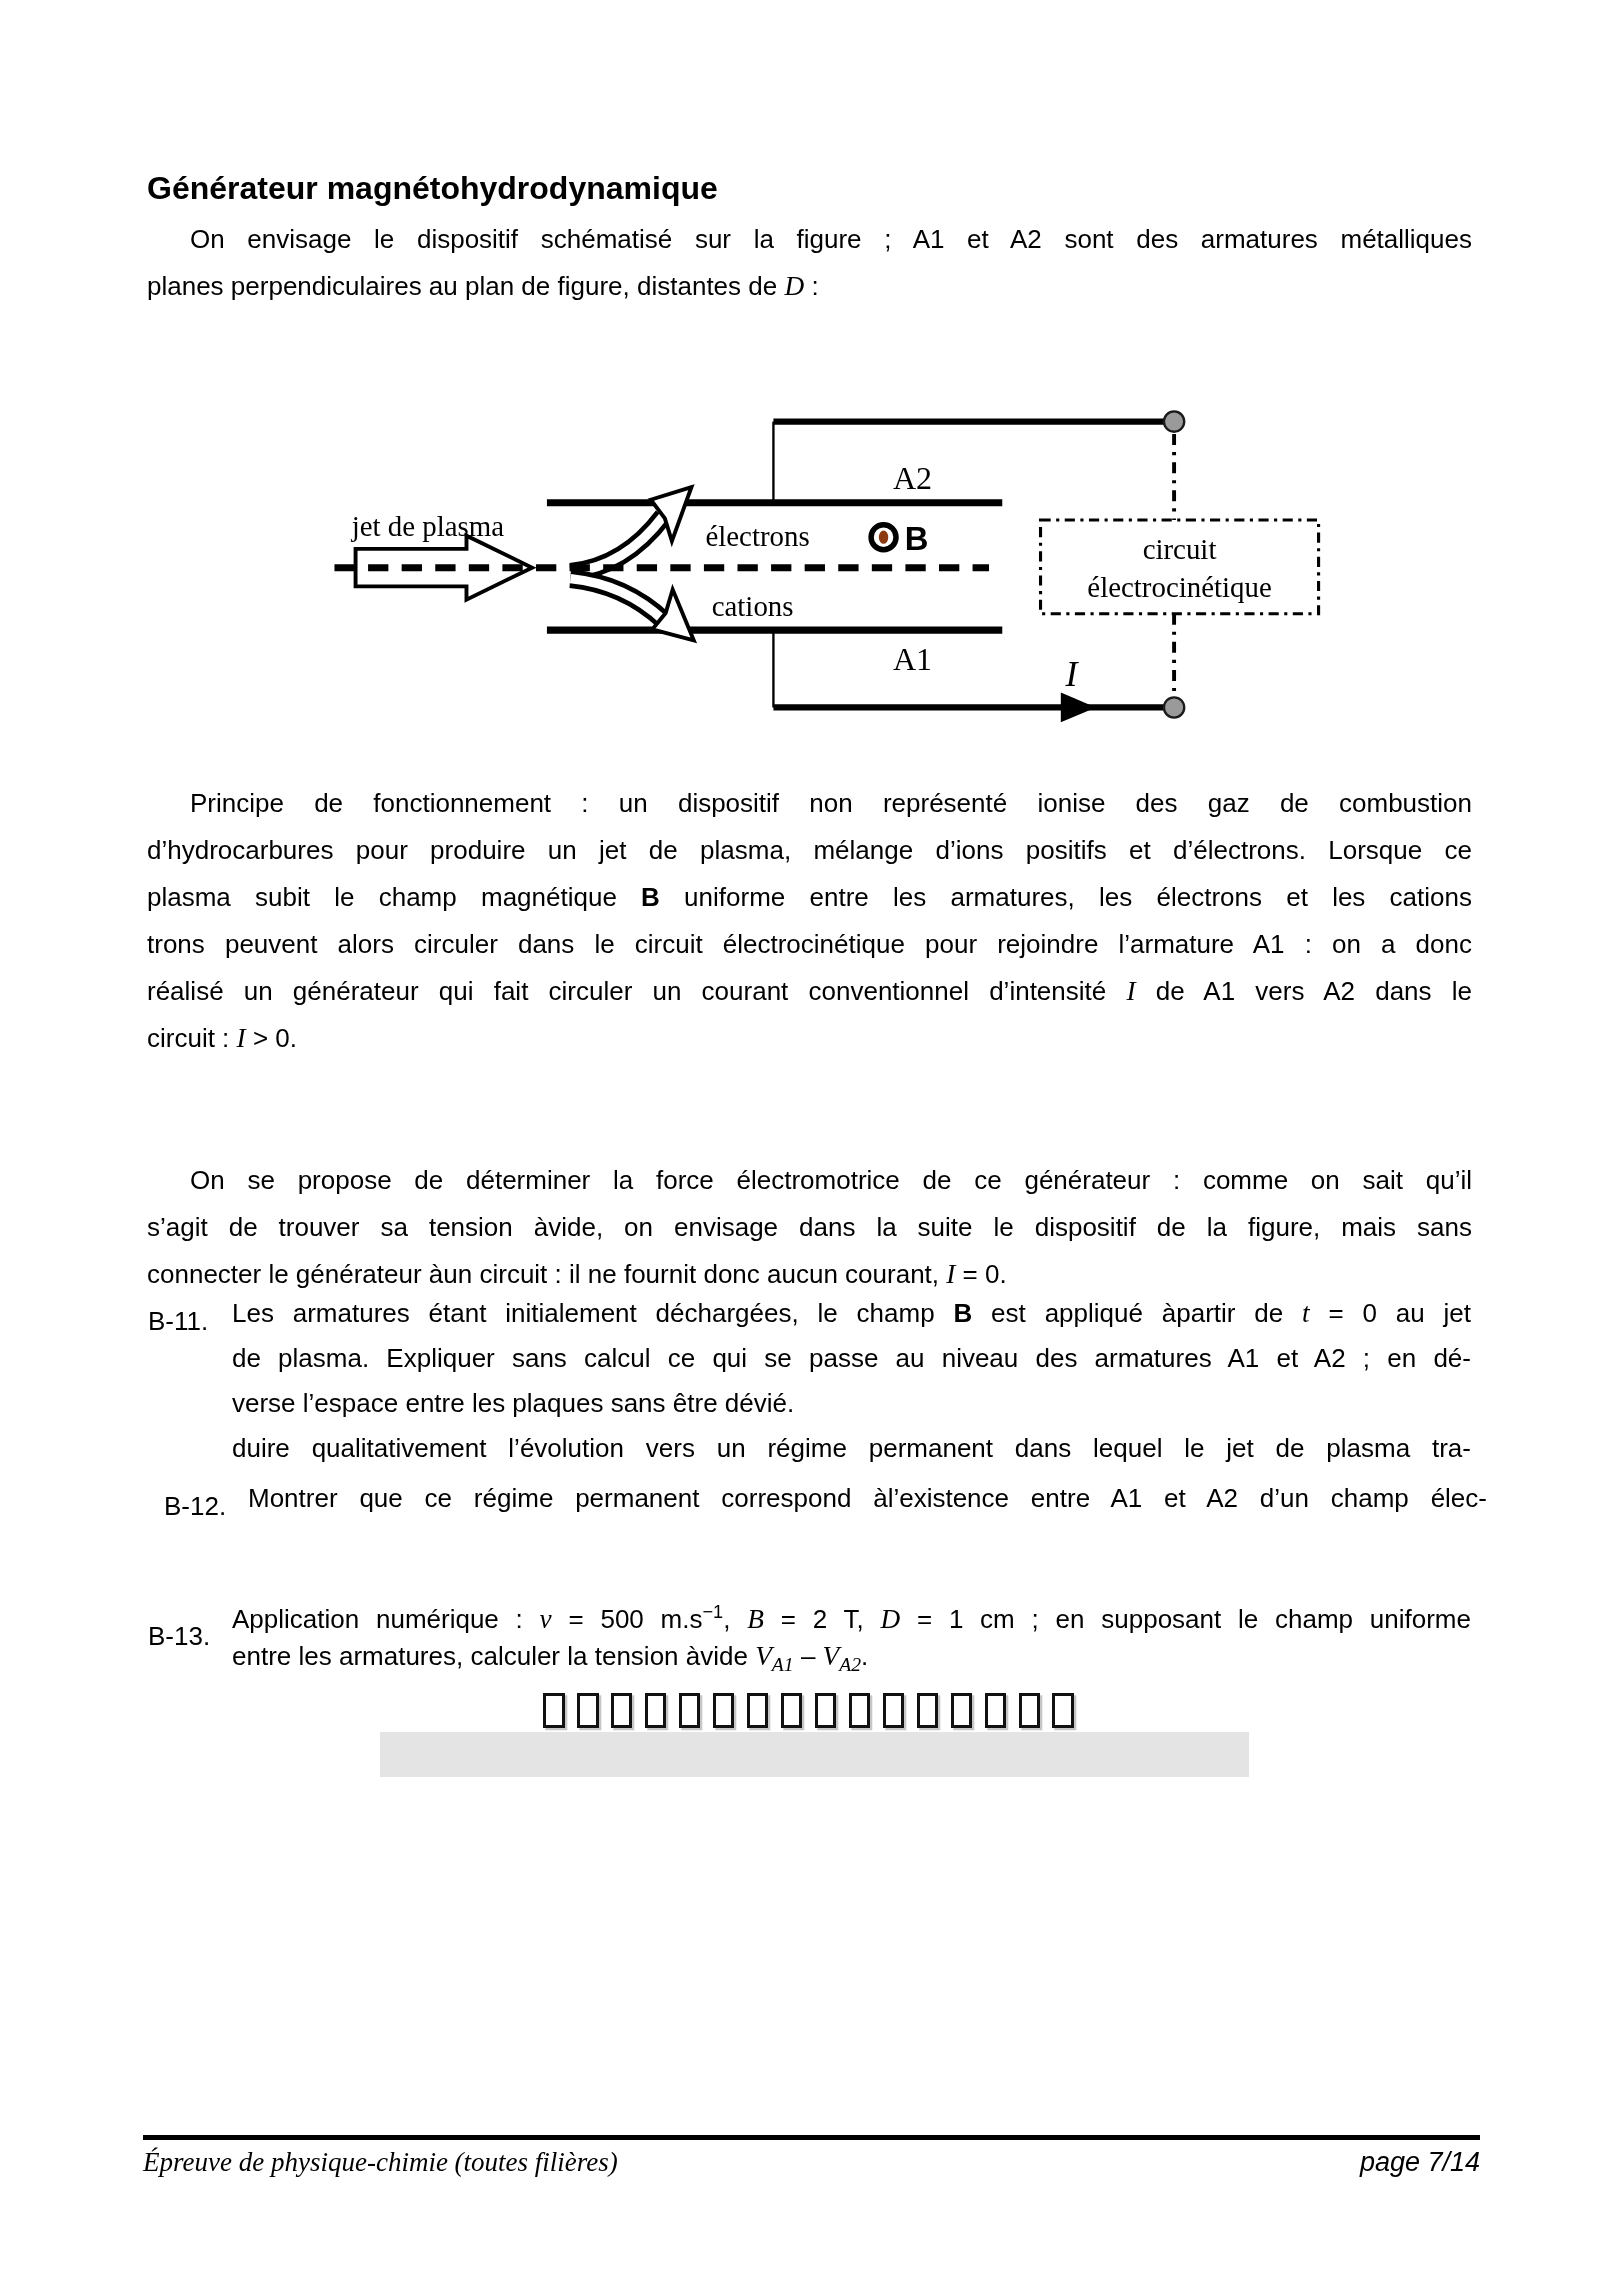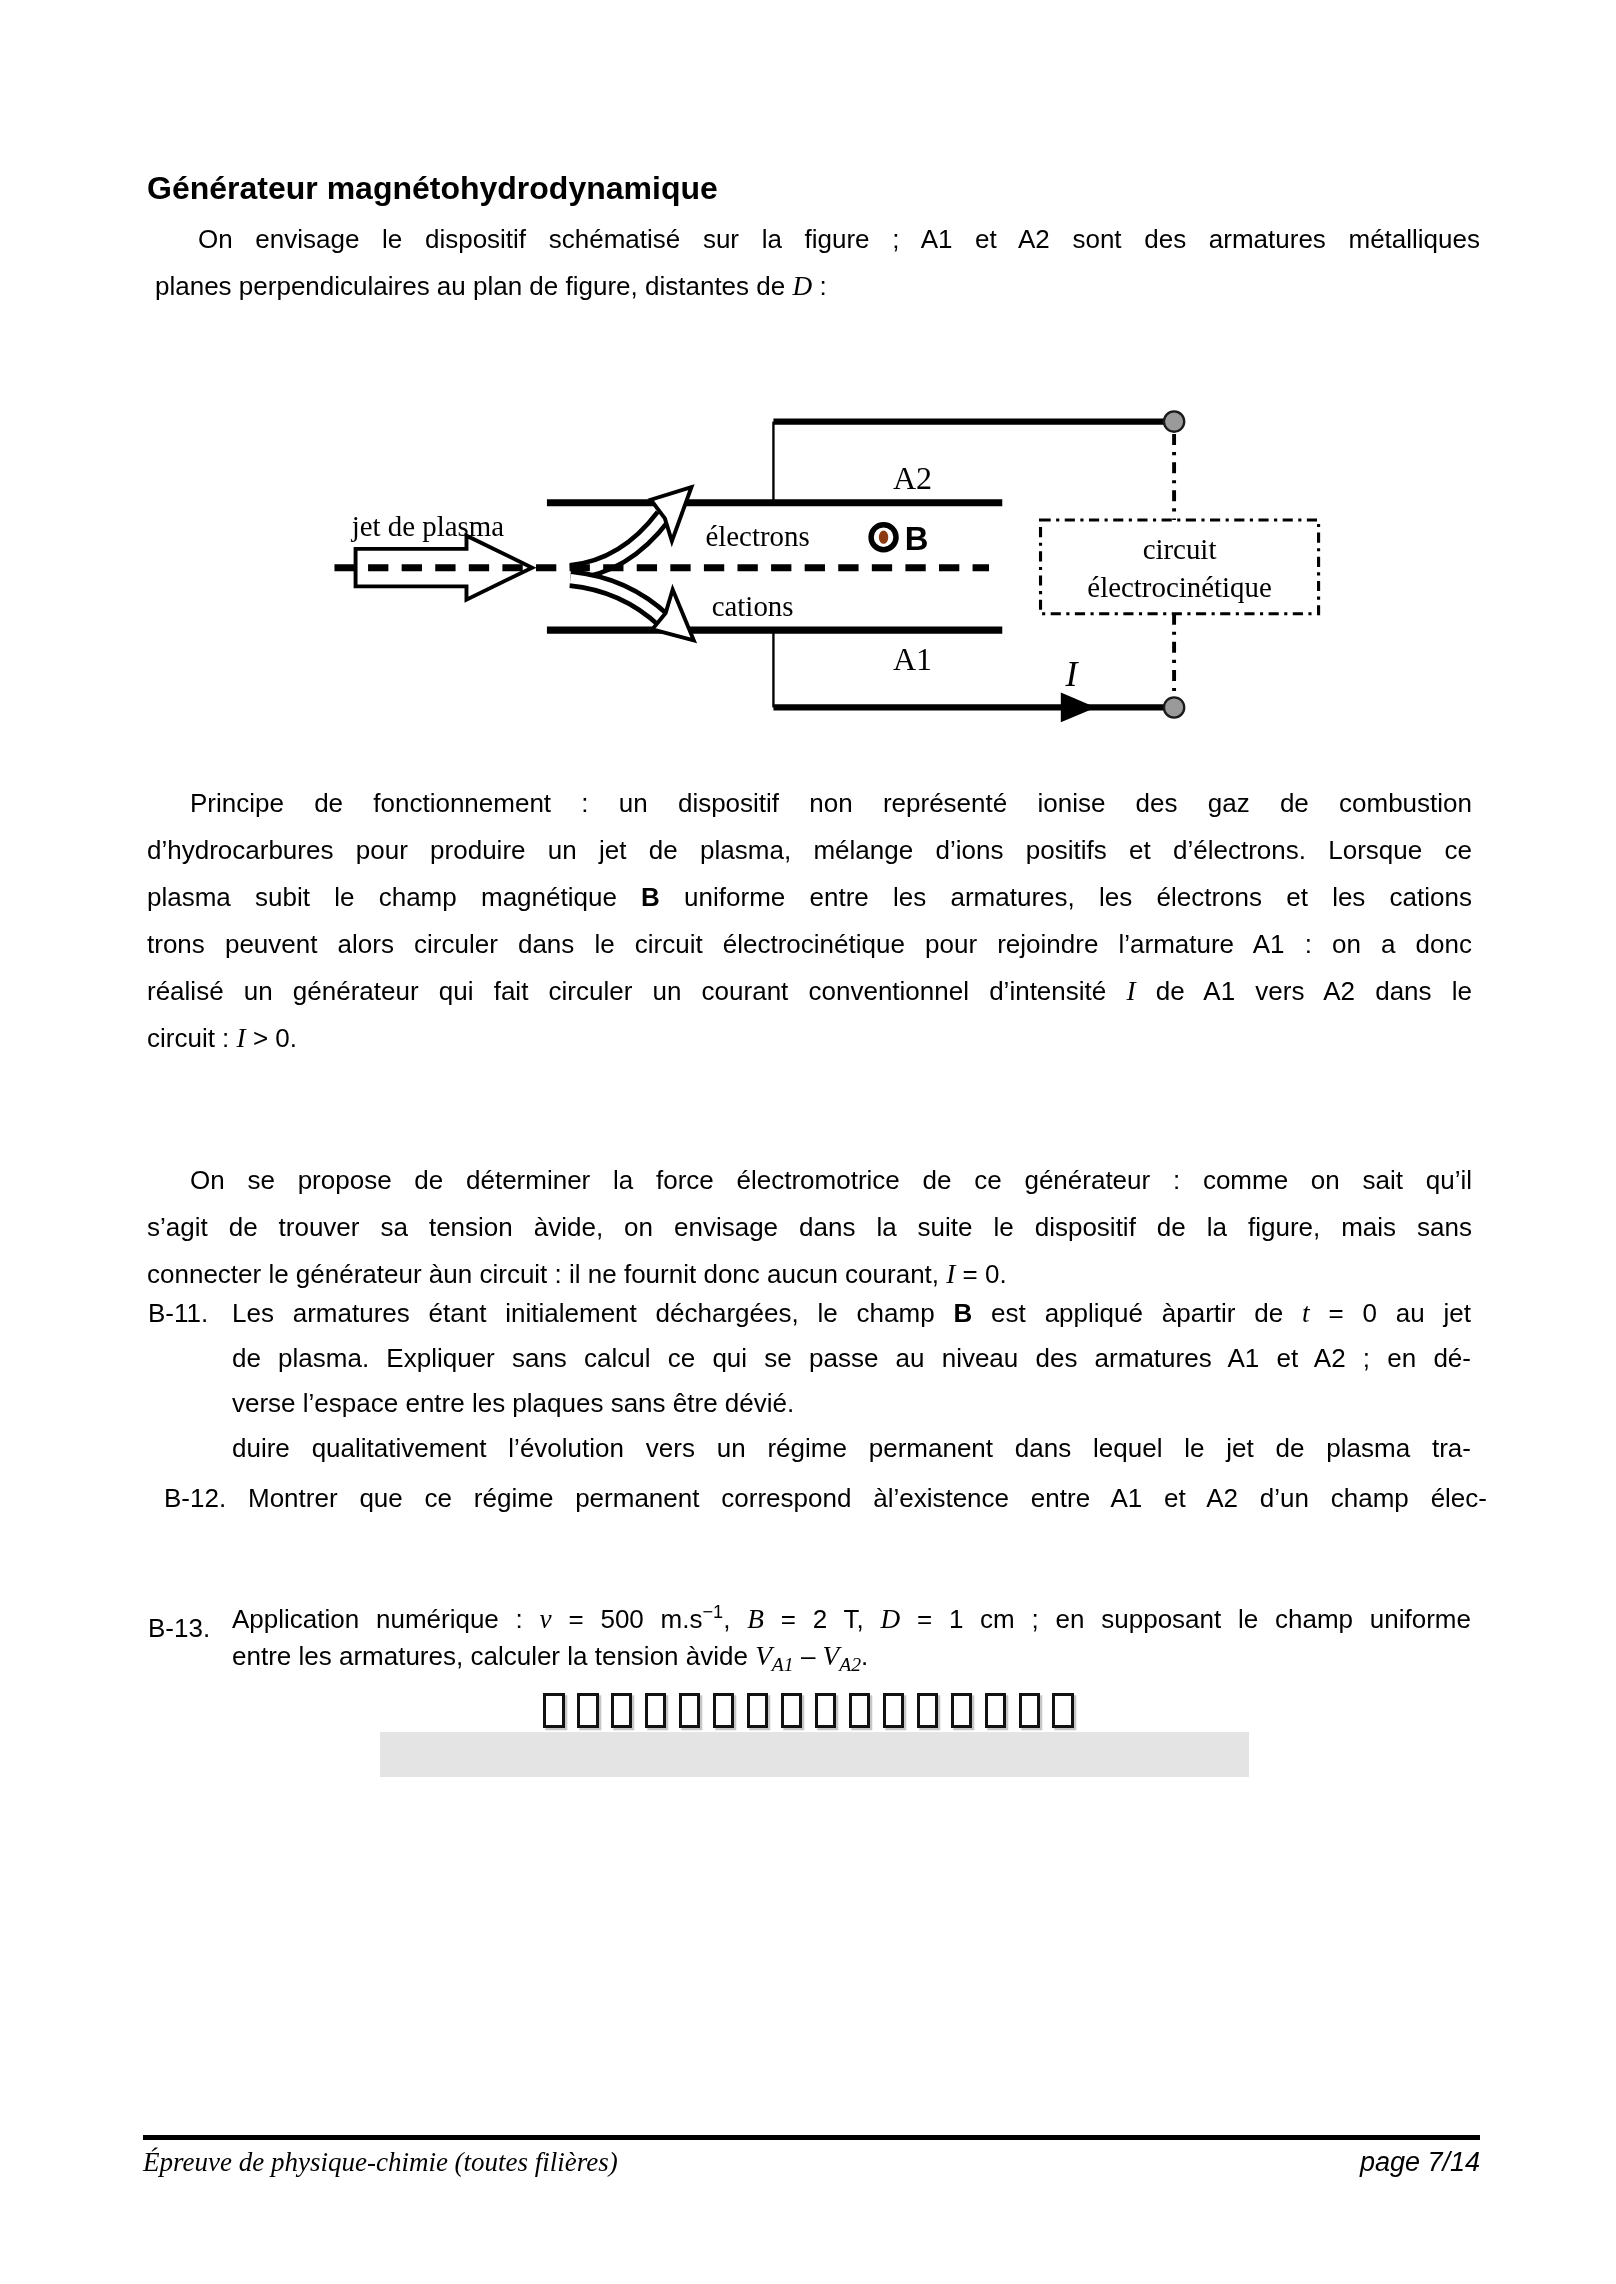--- a/index.html
+++ b/index.html
@@ -18,21 +18,21 @@
   .line { text-align:justify; text-align-last:justify; }
   .line.last { text-align-last:auto; }
   .indent-first .line:first-child { text-indent:43px; }
   .para i, .q i { font-family:"Liberation Serif", serif; font-size:1.05em; }
   sup { font-size:0.7em; }
   sub { font-size:0.72em; }
   .q {
     position:absolute; left:148px; width:1323px;
     font-size:26px; line-height:45px;
   }
-  .q .qlabel { position:absolute; left:0; top:0; line-height:45px; }
+  .q .qlabel { position:absolute; left:0; top:8px; line-height:45px; }
   .q .qlines { margin-left:84px; }
   .q-b13 { line-height:37px; }
   .q-b13 .qlabel { line-height:37px;margin-top:16px; }
   .figure-svg { position:absolute; left:297px; top:402px; }
   .fig-serif { font-family:"Liberation Serif", serif; font-size:37px; fill:#000; }
   .fig-serif-lg { font-family:"Liberation Serif", serif; font-size:41px; fill:#000; }
   .fig-italic { font-family:"Liberation Serif", serif; font-style:italic; font-size:46px; fill:#000; }
   .fig-bold-sans { font-family:"Liberation Sans", sans-serif; font-weight:bold; font-size:42px; fill:#000; }
   .tofu-row { position:absolute; left:0; top:1693px; width:1617px; text-align:center; height:37px; }
   .tofu {
@@ -50,21 +50,21 @@
     font-family:Liberation Sans, sans-serif; font-style:italic; font-size:27px;
   }
 </style>
 </head>
 <body>
 
 <div class="page">
 
   <div class="title">Générateur magnétohydrodynamique</div>
 
-  <div class="para indent-first" style="top:216px;margin-left:8px;">
+  <div class="para indent-first" style="top:216px;">
       <div class="line">On envisage le dispositif schématisé sur la figure ; A1 et A2 sont des armatures métalliques</div>
       <div class="line last">planes perpendiculaires au plan de figure, distantes de <i>D</i> :</div>
     </div>
 
   <svg class="figure-svg" width="1070" height="336" viewBox="380 515 1370 430">
 
     <line x1="990" y1="540" x2="1500" y2="540" stroke="#000" stroke-width="8"></line>
     <line x1="990" y1="540" x2="990" y2="641" stroke="#000" stroke-width="3"></line>
 
     <line x1="700" y1="644" x2="1283" y2="644" stroke="#000" stroke-width="9"></line>

